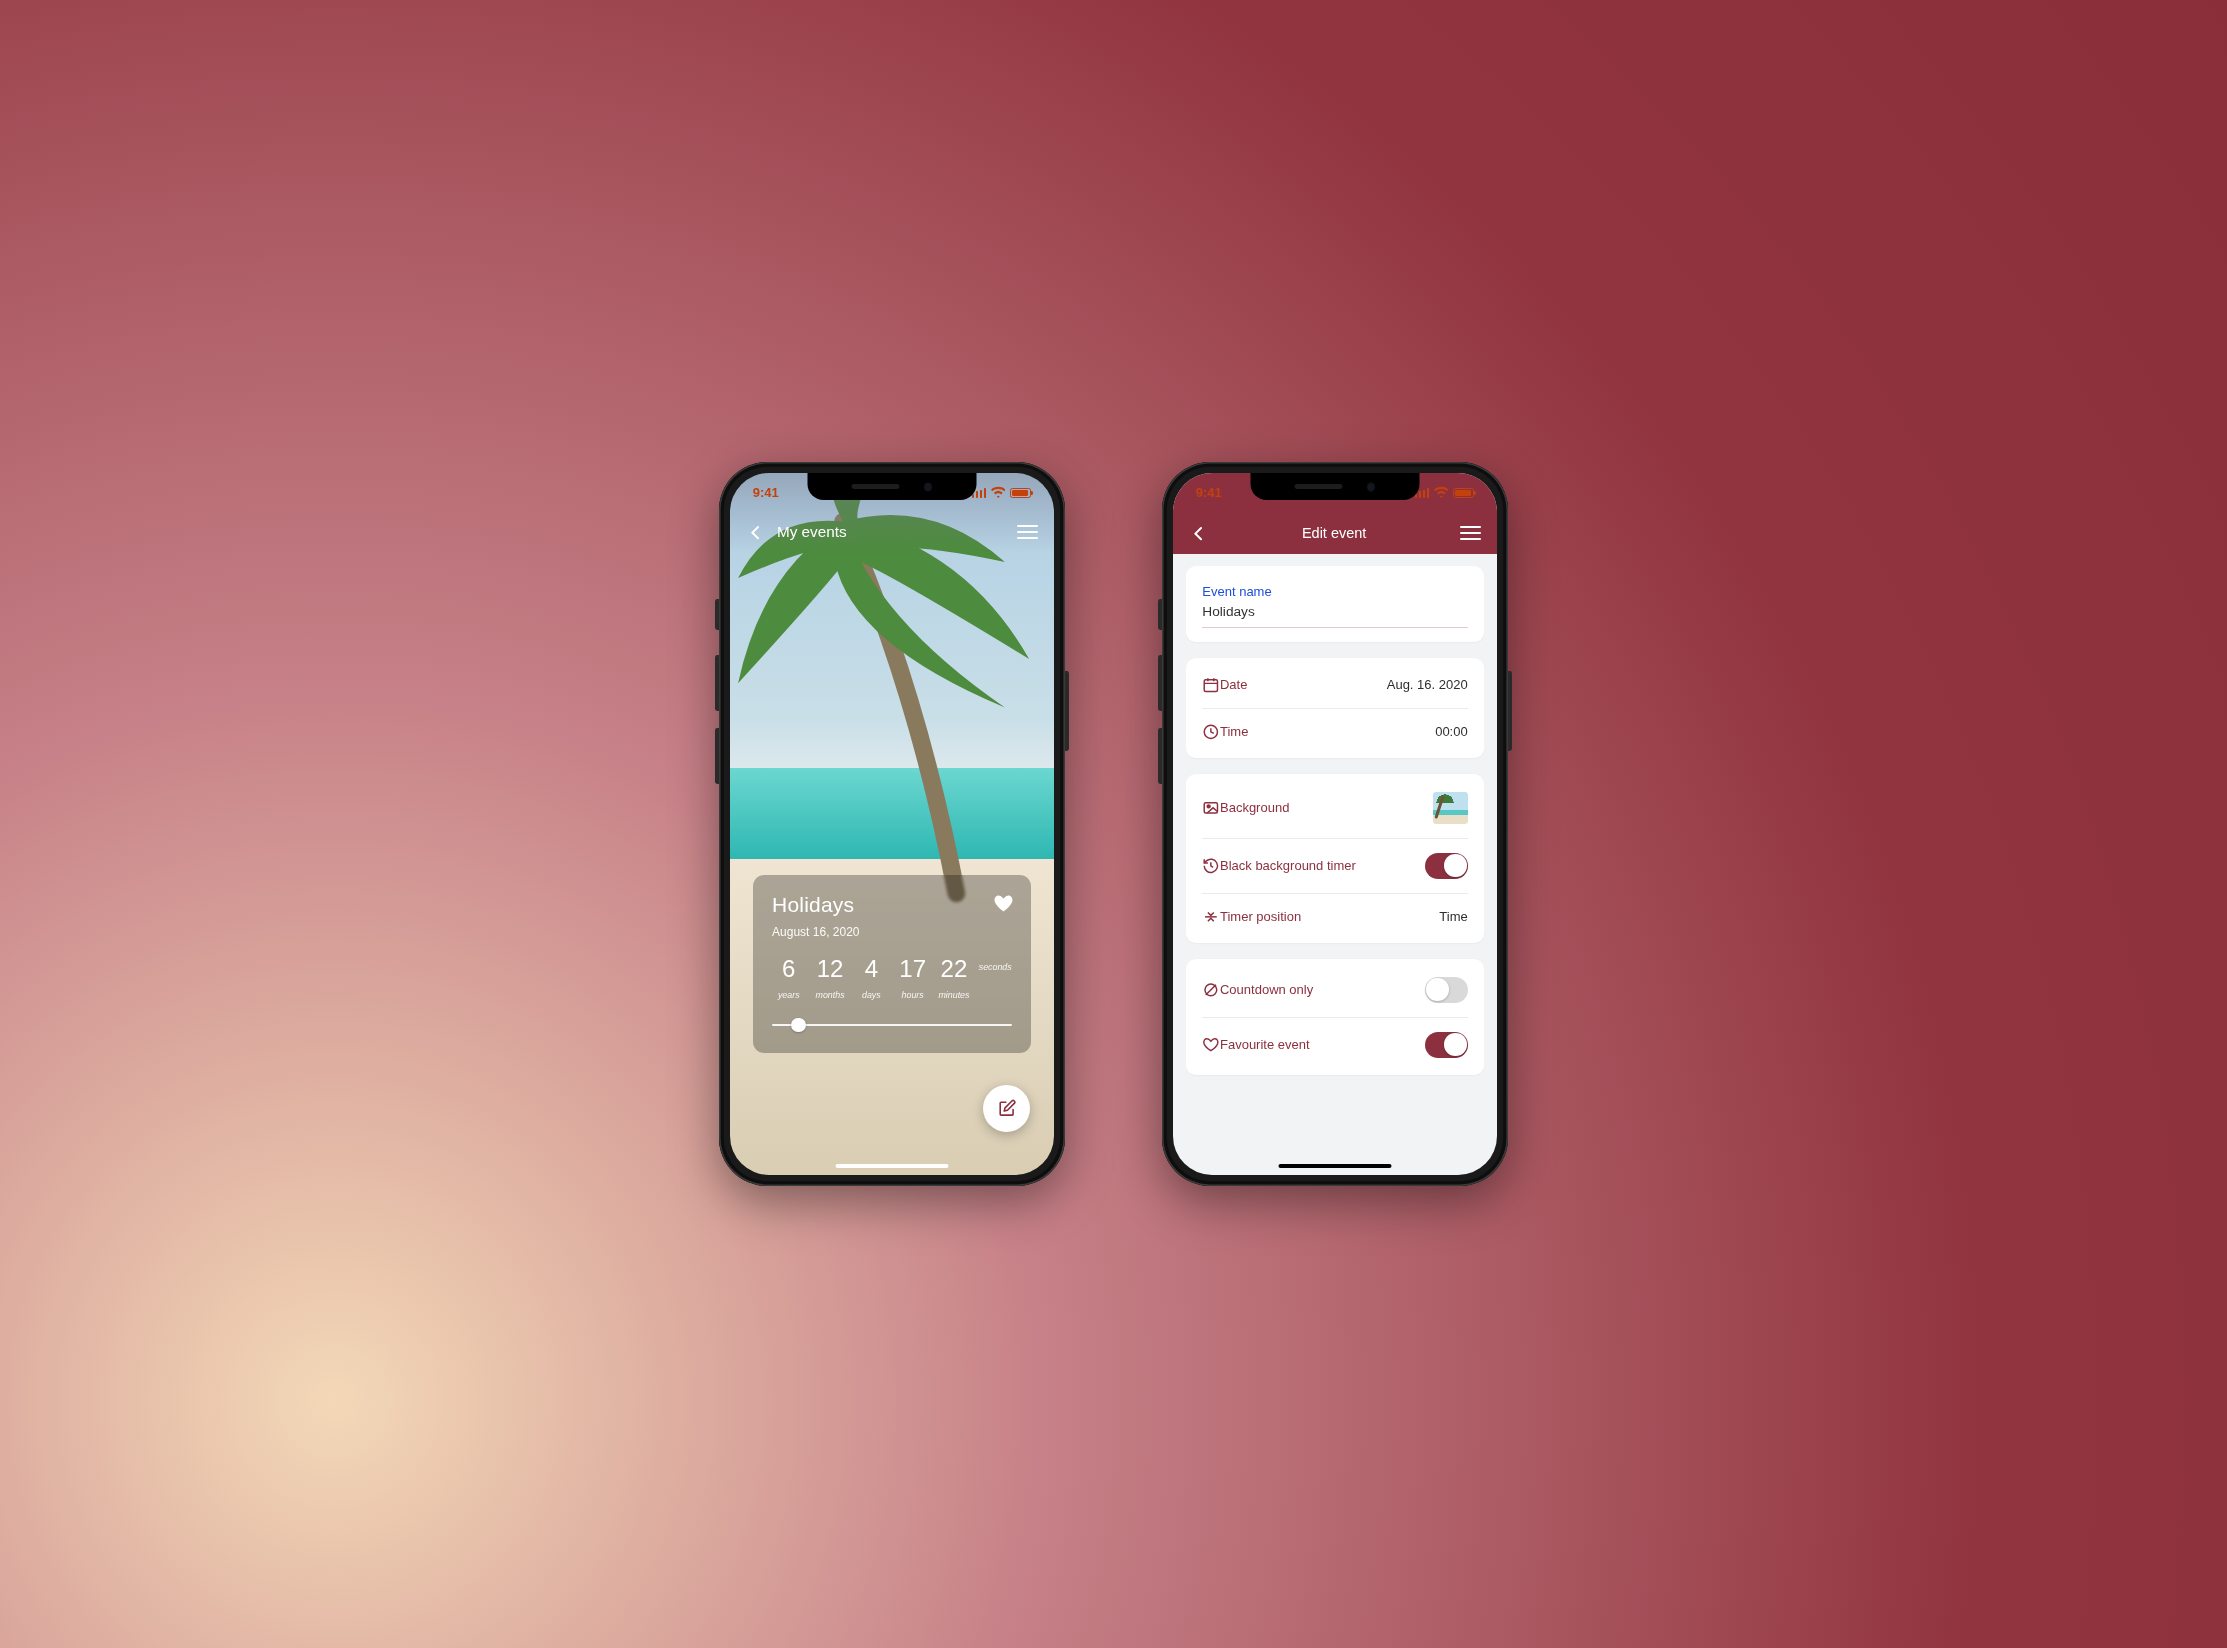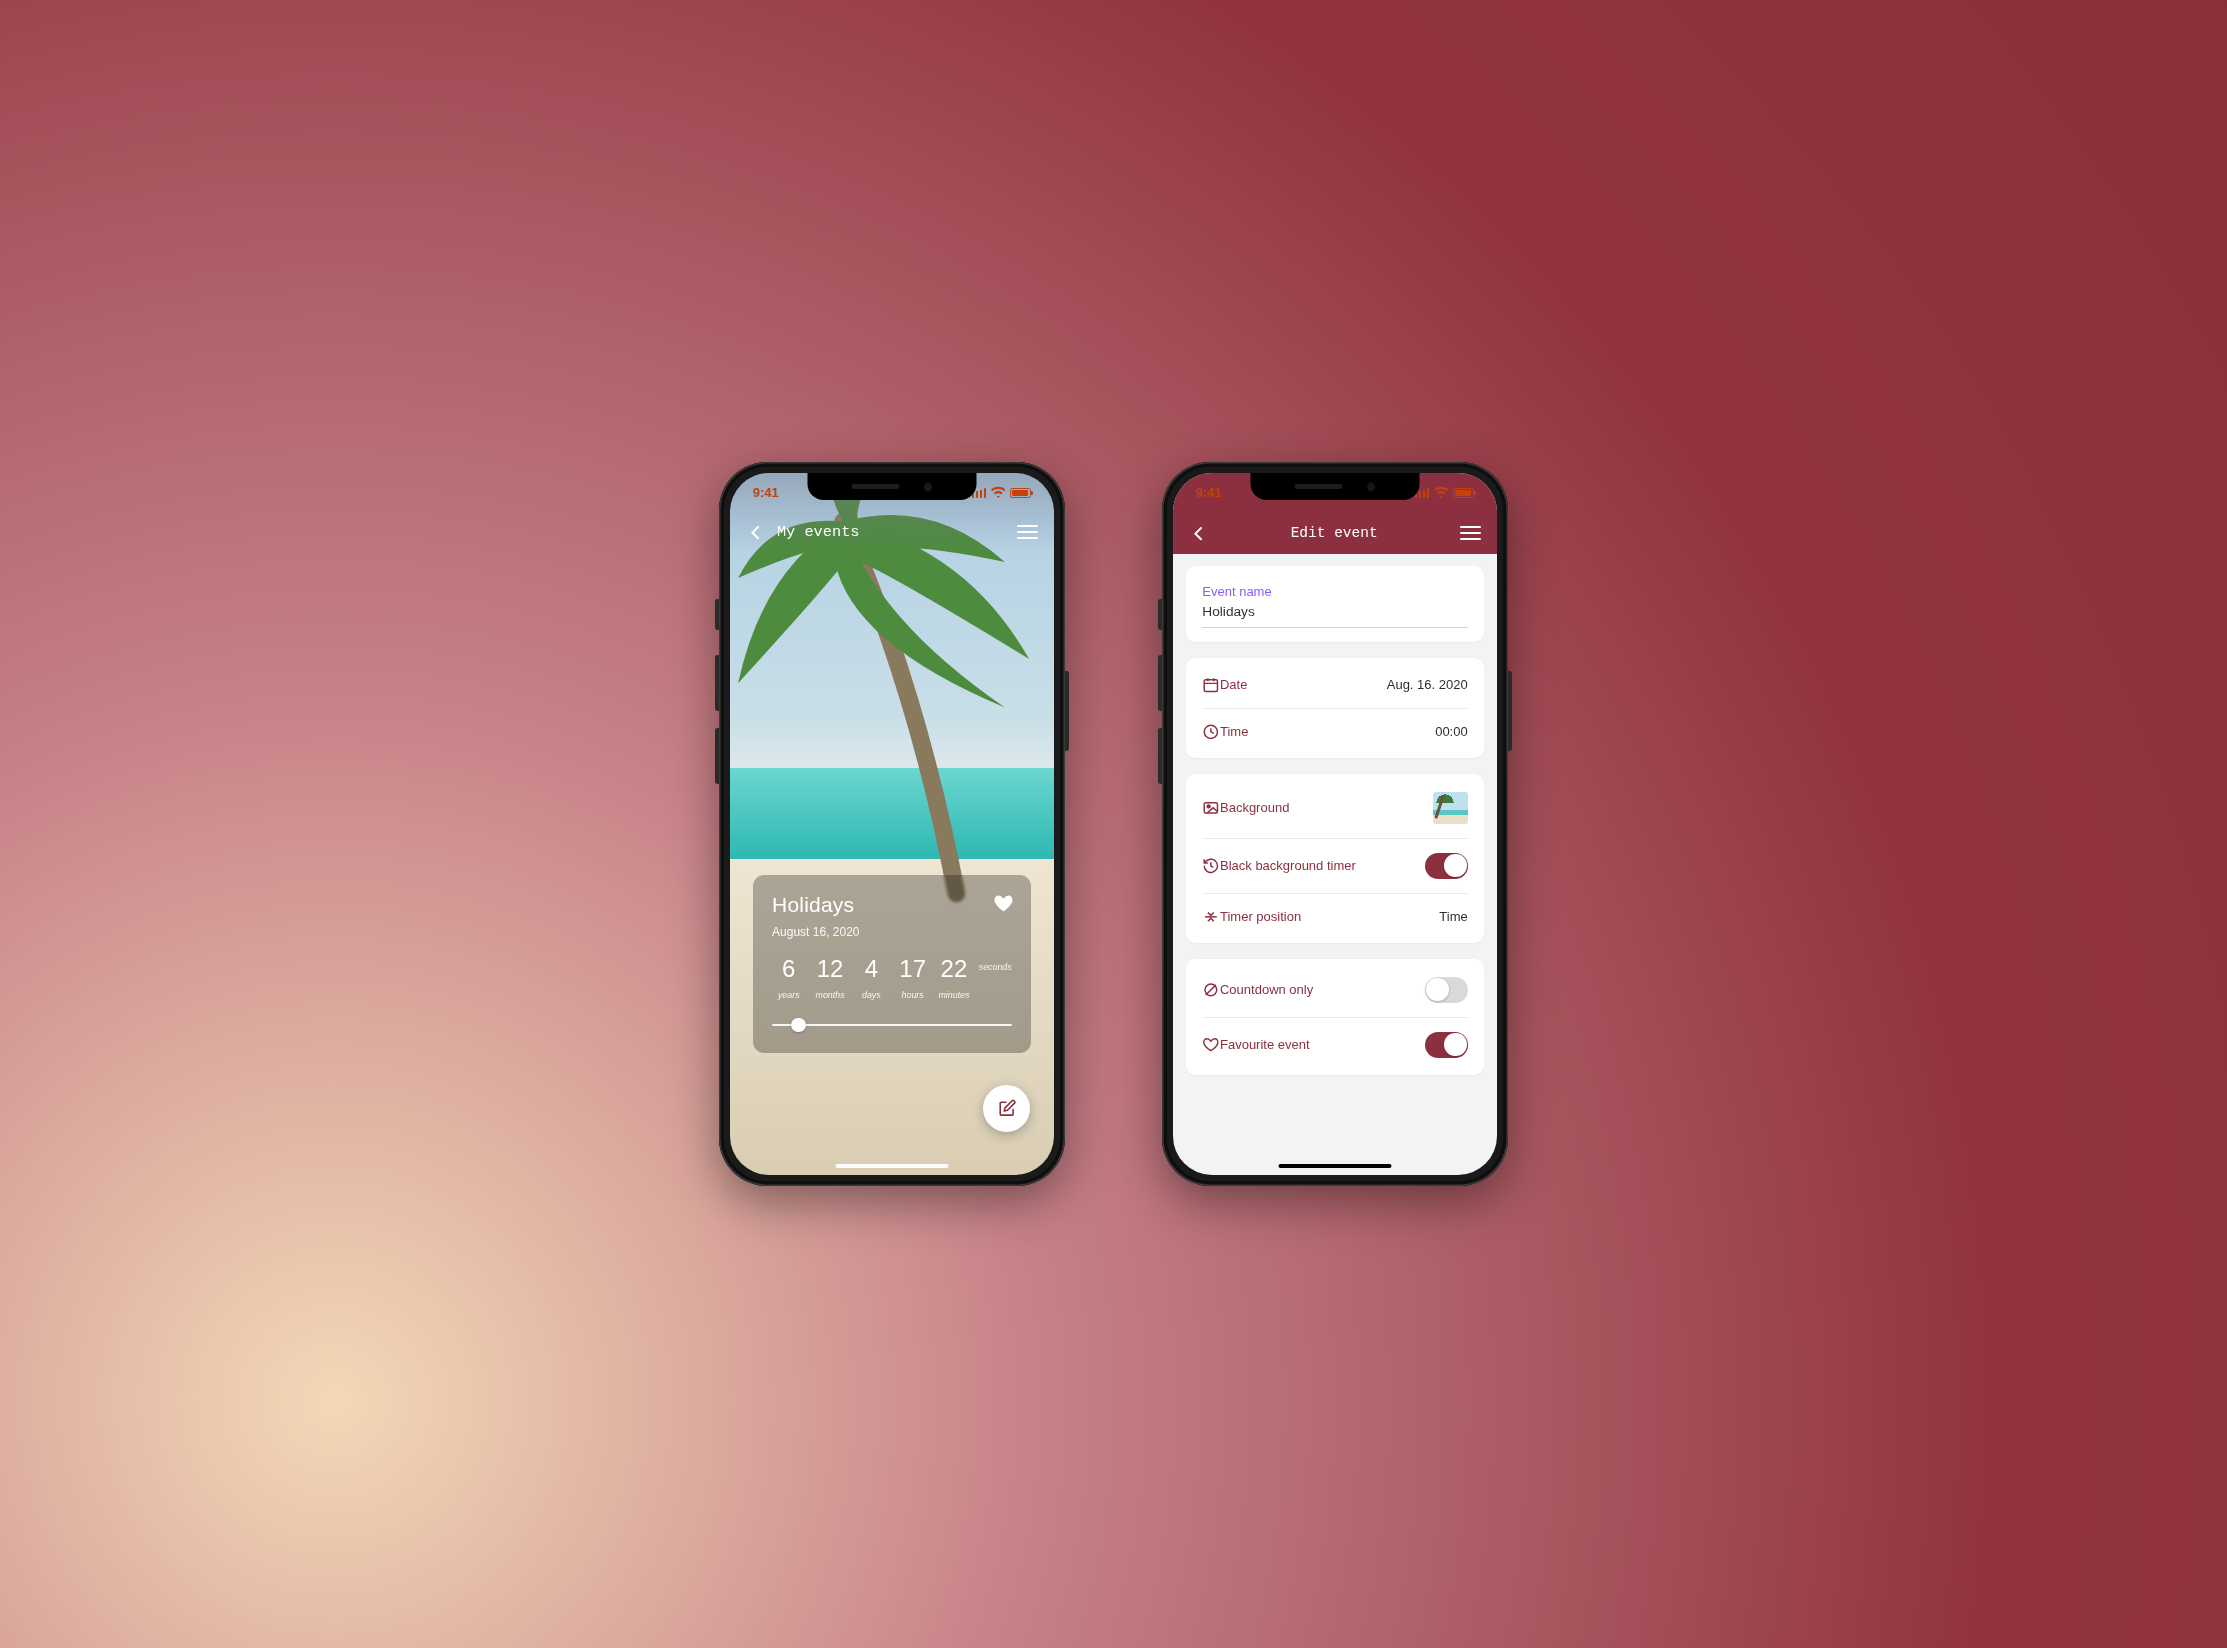--- a/index.html
+++ b/index.html
@@ -84,21 +84,21 @@
   .sb-batt{ width:21px; height:10.5px; border:1.2px solid currentColor; border-radius:2.4px; position:relative;}
   .sb-batt::after{content:"";position:absolute;right:-3.2px;top:2.4px;width:2px;height:4px;background:currentColor;border-radius:0 1.6px 1.6px 0;}
   .sb-batt i{position:absolute;left:1.2px;top:1.2px;bottom:1.2px;right:2.4px;background:currentColor;border-radius:1.2px;}
 
   
   .navbar{
     position:absolute; top:39px; left:0; right:0; height:40px;
     display:flex; align-items:center; padding:0 16px; z-index:30;
   }
   .navbar .back{ width:19.3px; height:19.3px; color:#fff; cursor:pointer;}
-  .navbar .title{ flex:1; font-size:15.3px; font-weight:500;font-family:Liberation Mono, monospace; }
+  .navbar .title{ flex:1; font-size:15.3px; font-weight:500; }
   .navbar .menu{ display:flex; flex-direction:column; gap:4px; cursor:pointer;}
   .navbar .menu i{ width:21px; height:2px; background:#fff; border-radius:1.6px;}
 
   
   
   
   .bg-beach{
     position:absolute; inset:0;
     background:
       
@@ -165,21 +165,21 @@
   .row{
     display:flex; align-items:center; 
     padding:14.5px 16px; position:relative;
   }
   .row + .row::before{
     content:""; position:absolute; left:16px; right:16px; top:0; height:0.8px; background:#eceaea;
   }
   .row .ico{ width:17.7px; height:17.7px; color:#8c3040; flex-shrink:0;}
   .row .lbl{ color:#8c3040; font-size:13px; font-weight:500; flex:1;}
   .row .val{ color:#2e2e2e; font-size:13px;}
-  .field-label{ color:#8b5cf6; font-size:13px; font-weight:500; padding:14.5px 16px 4.8px;}
+  .field-label{ color:#1d4ed8; font-size:13px; font-weight:500; padding:14.5px 16px 4.8px;}
   .input-line{ margin:0 16px 11.3px; border-bottom:1.2px solid #e3c9cf; padding-bottom:8px;}
   .input-line input{ border:none; outline:none; font-size:13.7px; color:#333; width:100%; background:transparent;}
   .thumb-img{
     width:35px; height:32px; border-radius:3.2px; flex-shrink:0;
     background:
       linear-gradient(#bfe1ef 0%, #bfe1ef 55%, #59c7c4 55%, #59c7c4 72%, #e9dfc7 72%);
     position:relative; overflow:hidden;
   }
   .thumb-img::after{
     content:""; position:absolute; left:4.8px; top:3.2px; width:3.2px; height:24px;

